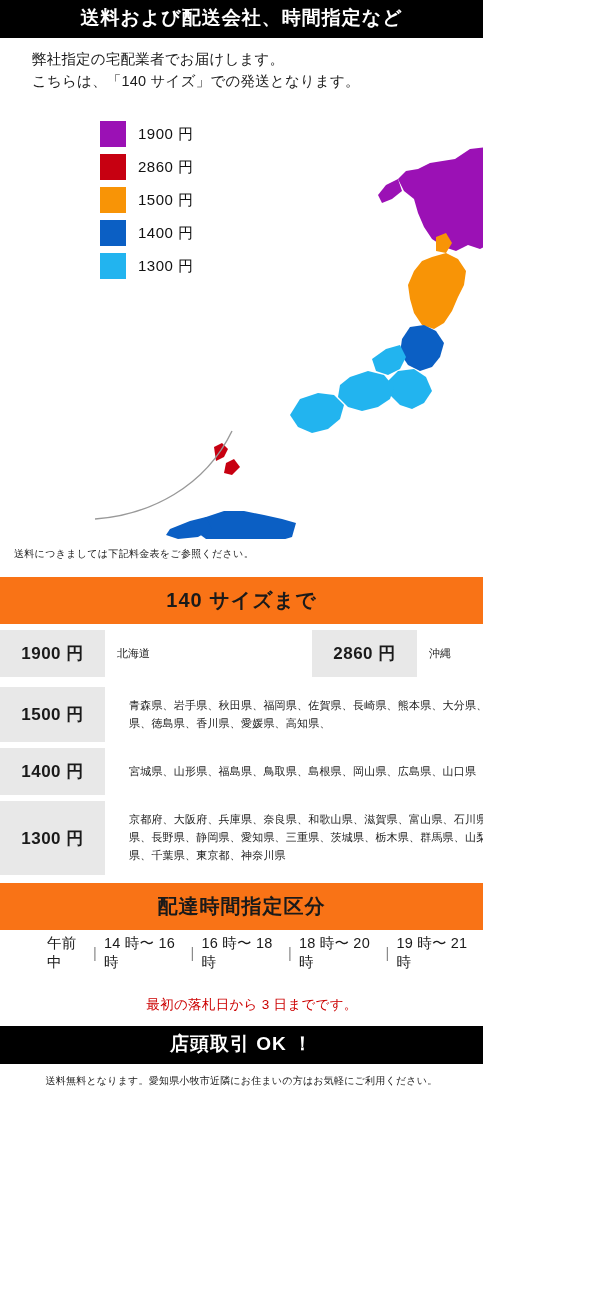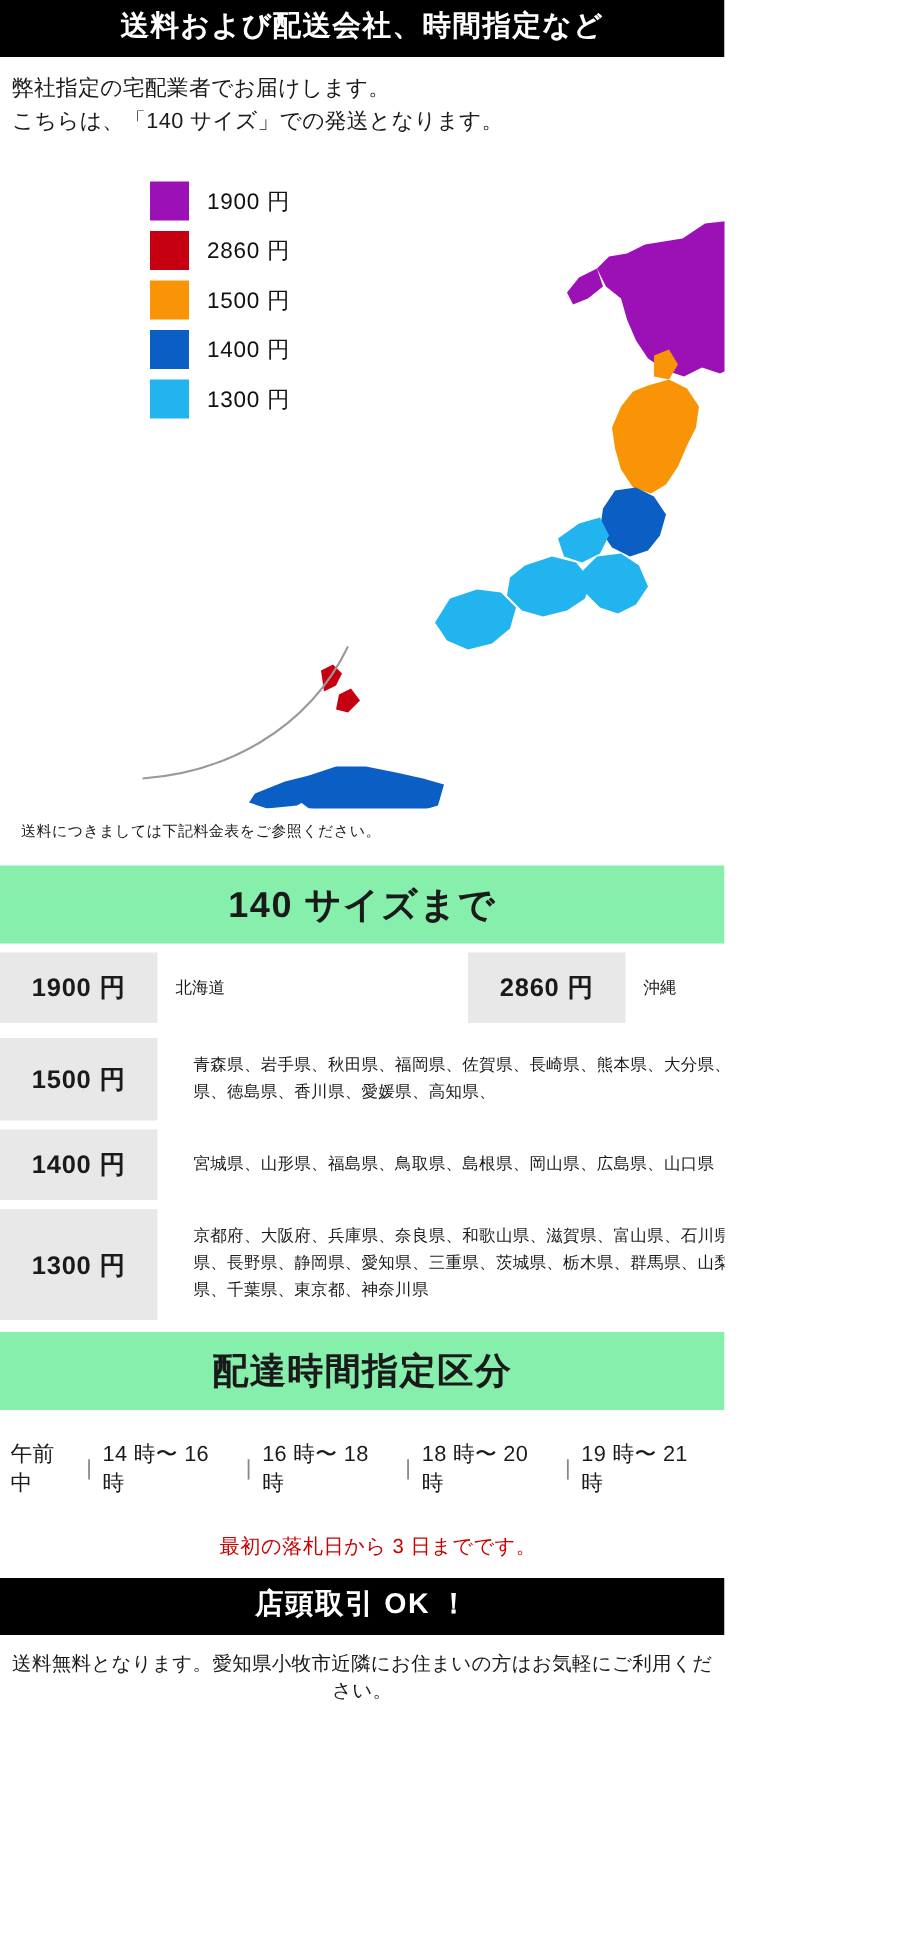--- a/index.html
+++ b/index.html
@@ -28,20 +28,21 @@
     letter-spacing: 1px;
     padding: 7px 0 8px 0;
     line-height: 1.2;
   }
   
   .intro {
     padding: 10px 8px 0 8px;
     font-size: 14.5px;
     line-height: 1.55;
     letter-spacing: 0.2px;
+    margin-left: 24px;
   }
   .note {
     padding: 8px 8px 14px 14px;
     font-size: 10px;
     letter-spacing: 0.3px;
   }
   
   .map-area {
     position: relative;
     height: 440px;
@@ -69,23 +70,23 @@
     letter-spacing: 0.5px;
     color: #111;
   }
   .map-svg {
     position: absolute;
     left: 0;
     top: 0;
   }
   
   .size-header {
-    background: #86efac;
-    text-align: center;
-    font-size: 24px;
+    background: #f97316;
+    text-align: center;
+    font-size: 20px;
     font-weight: bold;
     padding: 10px 0;
     letter-spacing: 1px;
     margin-top: 2px;
   }
   .fee-table {
     width: 601px;
     border-collapse: separate;
     border-spacing: 0 6px;
     margin-top: 4px;
@@ -133,37 +134,38 @@
     font-size: 11px;
     flex: 1;
   }
   .spacer6 { height: 6px; }
   
   .time-row {
     display: flex;
     align-items: center;
     justify-content: center;
     font-size: 14.5px;
-    padding: 20px 0 14px 0;
-    letter-spacing: 0.2px;
+    padding: 4px 0 14px 0;
+    letter-spacing: 0.2px;
+    margin-left: 40px;
   }
   .time-item { padding: 0 7px; }
   .time-sep { color: #888; }
   
   .center-red {
     text-align: center;
     color: #cc0000;
     font-size: 13.5px;
     padding: 10px 0 12px 0;
     letter-spacing: 0.3px;
     margin-left: 21px;
   }
   .center-note {
     text-align: center;
-    font-size: 13px;
+    font-size: 10px;
     padding: 10px 4px 14px 4px;
     letter-spacing: 0.2px;
   }
 </style>
 </head>
 <body>
 
 <div class="page">
 
   <div class="banner">送料および配送会社、時間指定など</div>

